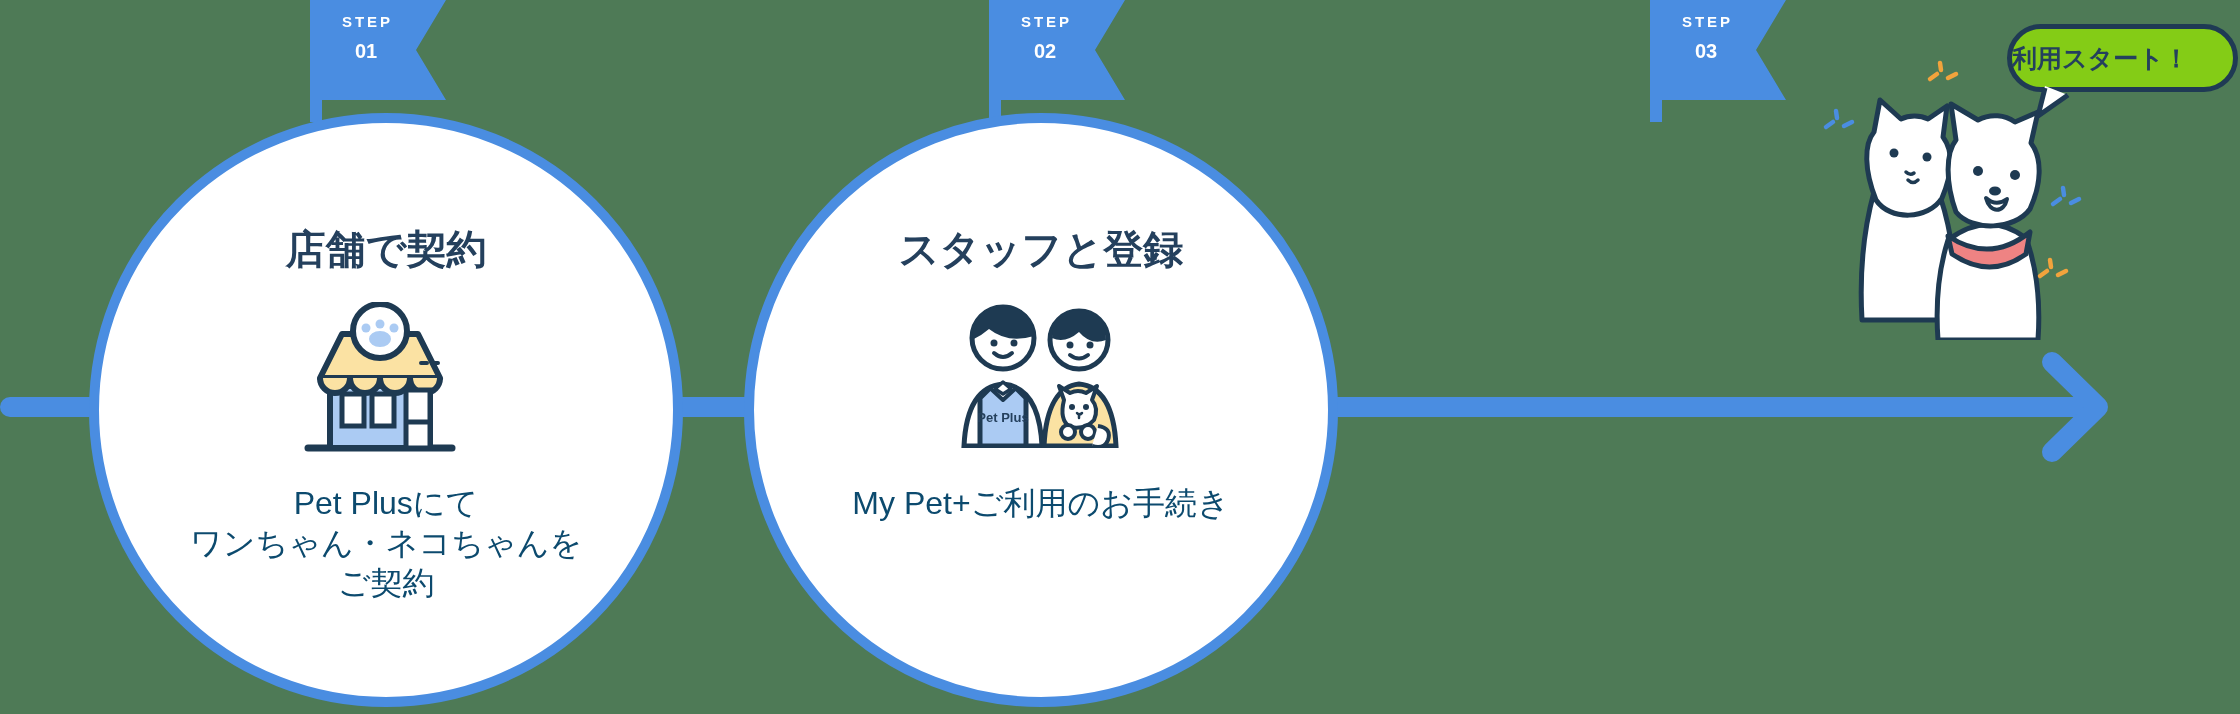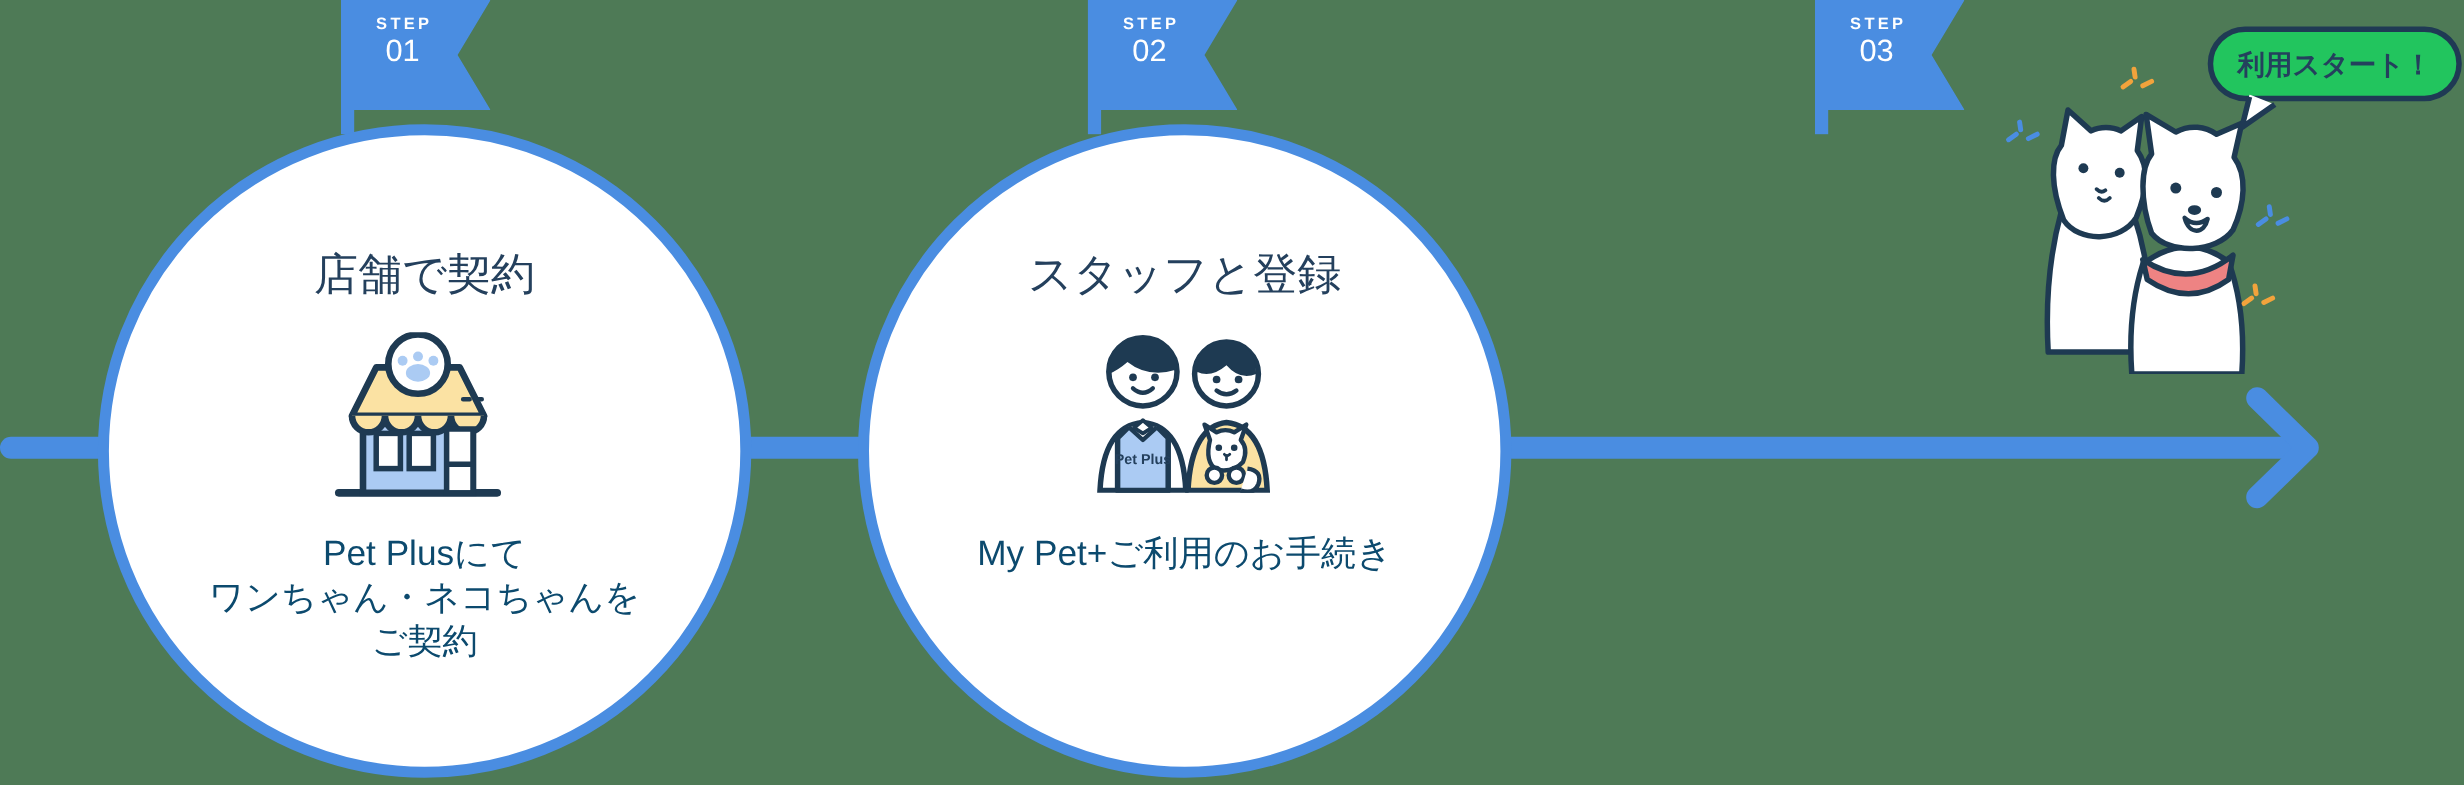--- a/index.html
+++ b/index.html
@@ -13,44 +13,44 @@
   
   .animals-svg { position:absolute; left:1790px; top:40px; z-index:0; }
 
   
   .flag { position:absolute; top:0; width:148px; height:122px; z-index:0; }
   .flag-pole { position:absolute; left:0; top:0; width:12px; height:122px; background:#4a8de1; }
   .flag-banner { position:absolute; left:0; top:0; width:136px; height:100px; background:#4a8de1;
                  clip-path:polygon(0 0,100% 0,calc(100% - 30px) 50%,100% 100%,0 100%); }
   .flag-text { position:absolute; left:0; top:0; width:112px; text-align:center; color:#ffffff; }
   .flag-step-label { display:block; margin-top:13px; font-size:15px; letter-spacing:3px; text-indent:3px; font-weight:bold; }
-  .flag-step-number { display:block; margin-top:0; font-size:28px; font-weight:normal; }
+  .flag-step-number { display:block; margin-top:10px; font-size:20px; font-weight:bold; }
 
   
   .step-circle { position:absolute; top:113px; width:594px; height:594px; background:#ffffff;
                  border:10px solid #4a8de1; border-radius:50%; z-index:1; }
   .circle-1 { left:89px; }
-  .circle-2 { left:780px; }
+  .circle-2 { left:744px; }
   .circle-3 { left:1400px; }
 
   .step-title { position:absolute; top:99px; left:0; width:574px; text-align:center;
-                font-size:40px; font-weight:normal; color:#24405d; white-space:nowrap; }
+                font-size:40px; font-weight:bold; color:#24405d; white-space:nowrap; }
   .step-desc { position:absolute; top:360px; left:0; width:574px; text-align:center;
                font-size:32px; line-height:40px; color:#0c4a6e; }
   .step-desc span { display:block; }
 
   .step-icon { position:absolute; }
   .icon-store { left:203px; top:179px; }
   .icon-staff { left:202px; top:175px; }
   .icon-phone { left:226px; top:183px; }
 
   
   .speech-bubble { position:absolute; left:2007px; top:24px; width:231px; height:68px;
-                   background:#22c55e; border:5px solid #1f3a54; border-radius:34px; z-index:3;
-                   display:flex; align-items:center; justify-content:center; }
+                   background:#84cc16; border:5px solid #1f3a54; border-radius:34px; z-index:3;
+                   display:flex; align-items:center; }
   .speech-bubble-text { font-size:25px; font-weight:bold; color:#24405d; white-space:nowrap; }
   .bubble-tail-svg { position:absolute; left:2036px; top:86px; z-index:4; }
 </style>
 </head>
 <body>
 
 <div class="stage">
 
   <svg class="flow-svg" width="2240" height="714" viewBox="0 0 2240 714">
     <path d="M10 407 H2084" stroke="#4a8de1" stroke-width="20" stroke-linecap="round" fill="none"></path>

